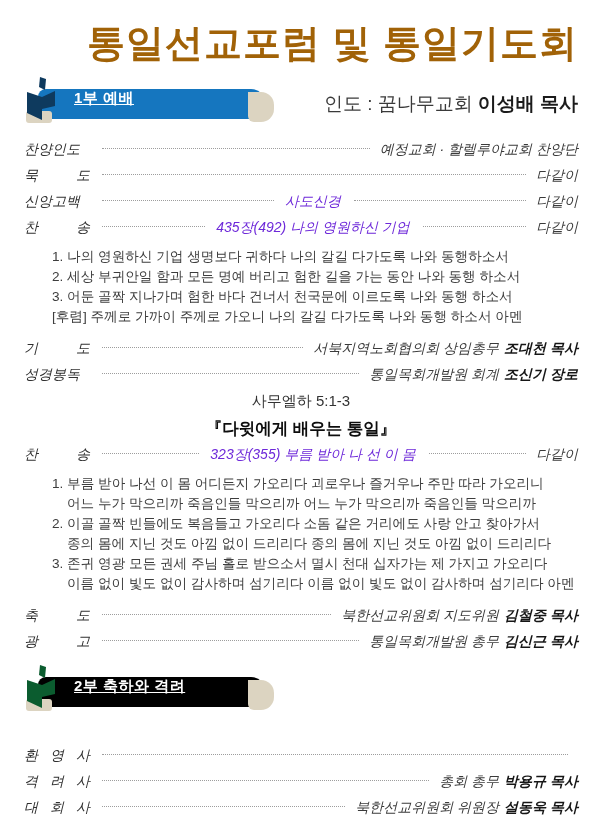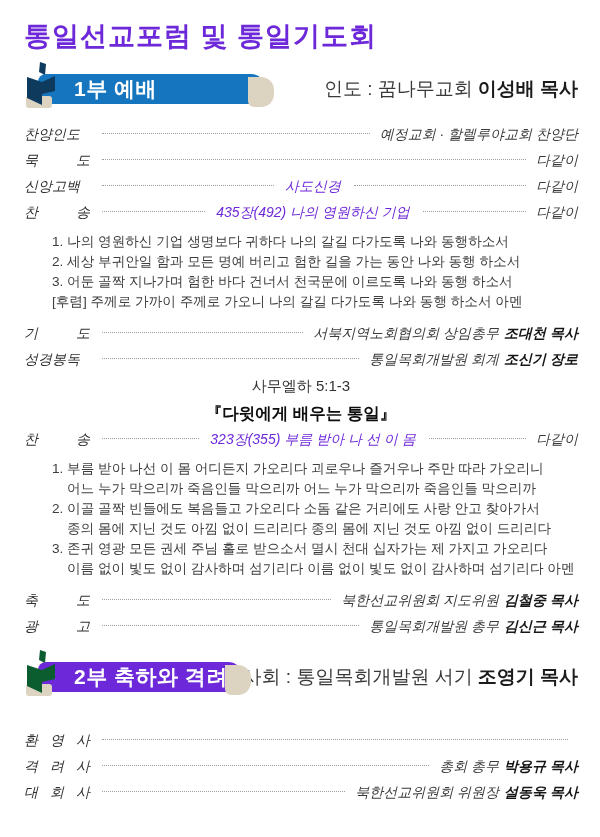--- a/index.html
+++ b/index.html
@@ -4,35 +4,36 @@
 <style>
   html,body{margin:0;padding:0;background:#ffffff;}
   body{
     width:600px;min-height:837px;box-sizing:border-box;
     font-family:"Liberation Sans","DejaVu Sans",sans-serif;
     color:#333;
   }
   .doc{padding:10px 22px 8px 24px;box-sizing:border-box;}
 
   h1{
-    font-size:27px;font-weight:800;color:#6d28d9;
-    text-align:left;margin:8px 0 14px;letter-spacing:1px;
+    font-size:38px;font-weight:800;color:#a16207;
+    text-align:right;margin:8px 0 14px;letter-spacing:1px;
   }
 
   
   .section-head{
     display:flex;justify-content:space-between;align-items:center;
     height:42px;margin:4px 0 12px;
   }
   .banner{
     position:relative;width:228px;height:30px;margin-left:14px;
-    display:flex;align-items:center;box-sizing:border-box;
+    display:flex;align-items:flex-start;box-sizing:border-box;
     padding-left:36px;border-radius:8px 15px 15px 12px;
-    color:#fff;font-weight:bold;font-size:21px;letter-spacing:.5px;
+    color:#fff;font-weight:bold;font-size:15px;letter-spacing:.5px;
     z-index:1;
+    text-decoration:underline;
   }
   .banner::after{ 
     content:"";position:absolute;right:-8px;top:3px;bottom:-3px;width:26px;
     background:#dcd4c1;border-radius:0 13px 13px 6px;z-index:-1;
   }
   .banner::before{ 
     content:"";position:absolute;left:-12px;bottom:-4px;width:26px;height:12px;
     background:#dcd4c1;border-radius:3px;z-index:-2;
   }
   .banner .book-icon{position:absolute;left:-13px;top:-13px;z-index:2;}
@@ -148,30 +149,27 @@
         <span class="right"><span>북한선교위원회 지도위원</span><b>김철중 목사</b></span>
       </div>
       <div class="row">
         <span class="label">광 고</span>
         <span class="dots"></span>
         <span class="right"><span>통일목회개발원 총무</span><b>김신근 목사</b></span>
       </div>
     </div>
 
   <div class="section-head part2-head">
-    <div class="banner" id="banner2" style="background: #6d28d9;">
+    <div class="banner" id="banner2" style="background: #000000;">
       <svg class="book-icon" id="icon2" width="34" height="46" viewBox="0 0 34 46" style="fill: rgb(11, 92, 47);">
         <polygon points="15,1 21,3 20,14 14,11"></polygon>
         <polygon points="2,16 17,21 17,44 2,37"></polygon>
         <polygon points="17,21 30,15 30,30 17,33"></polygon>
       </svg>
       <span>2부 축하와 격려</span>
-    </div>
-    <div class="side">
-      <span>사회 : 통일목회개발원 서기</span><b>조영기 목사</b>
     </div>
   </div>
 
   <div class="rows" id="part2-rows">
       <div class="row">
         <span class="label">환 영 사</span>
         <span class="dots"></span>
       </div>
       <div class="row">
         <span class="label">격 려 사</span>

